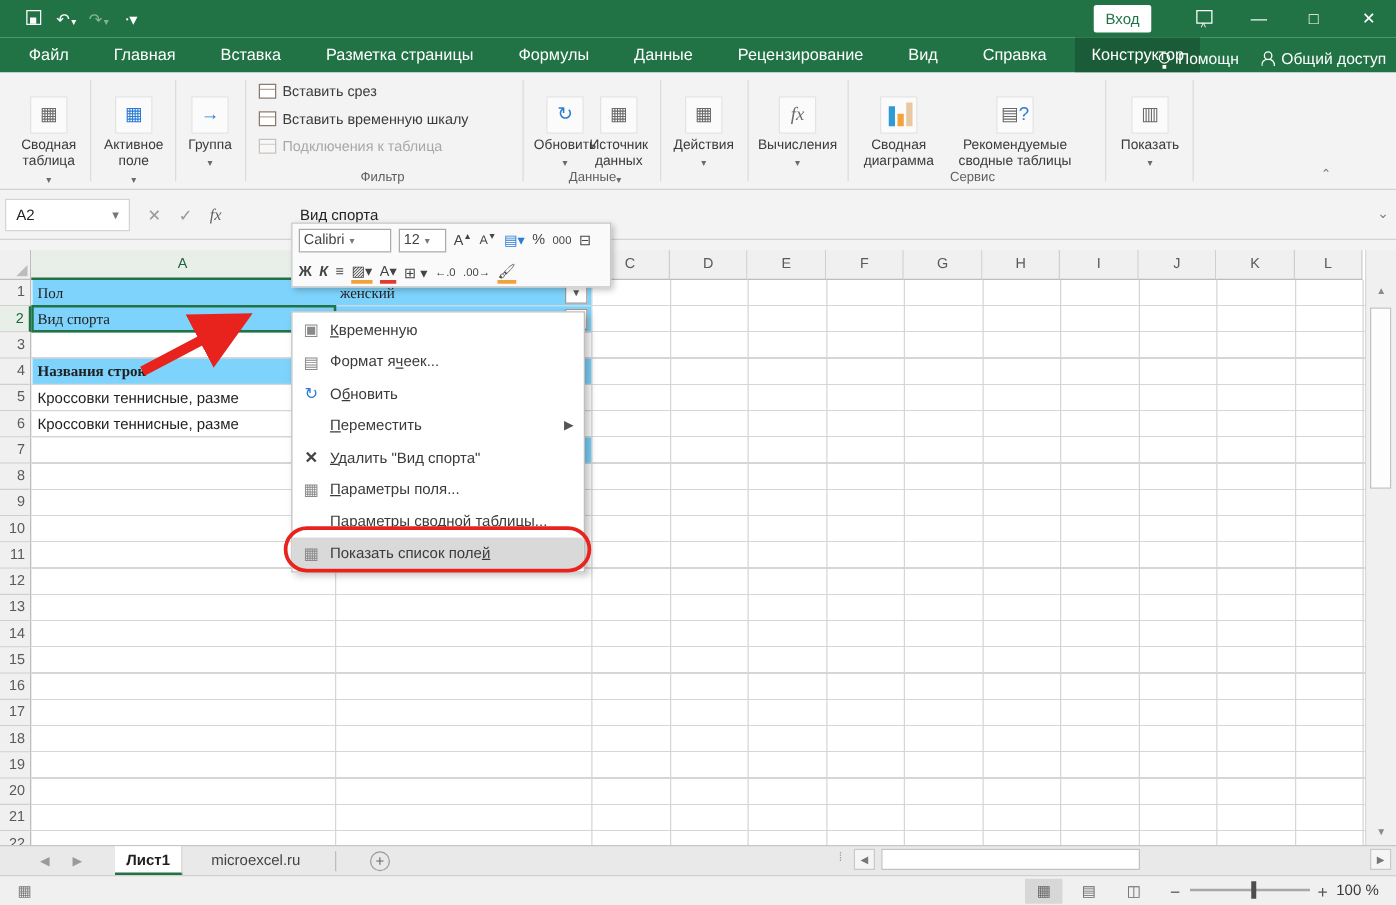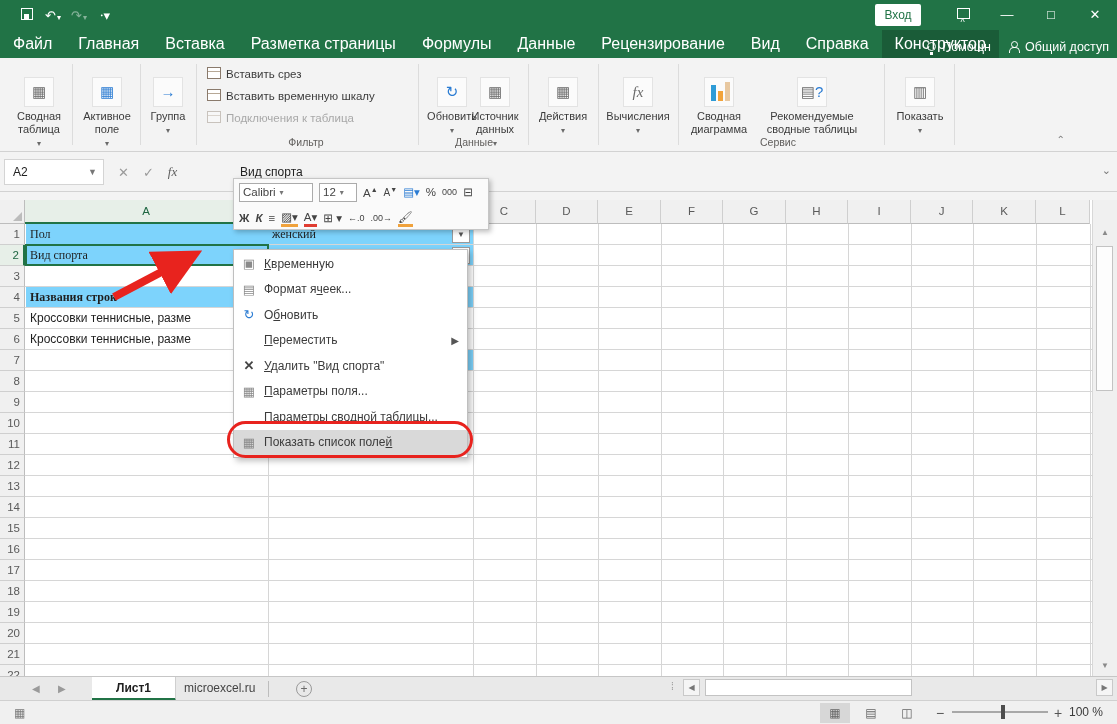--- a/index.html
+++ b/index.html
@@ -15,21 +15,21 @@
   .dim { opacity:.45; }
   .caret { font-size:8px; margin-left:1px; }
   #title-text { position:absolute; top:7px; left:0; width:1117px; text-align:center; font-size:13px; color:#fff; }
   #signin { position:absolute; right:196px; top:4px; width:46px; height:22px; background:#fff; color:#217346; font-size:12px; text-align:center; line-height:22px; border-radius:2px; }
   .winctl { position:absolute; top:0; width:44px; height:30px; color:#fff; text-align:center; line-height:30px; font-size:13px; }
   .rdo-box { display:inline-block; width:13px; height:11px; border:1px solid #fff; position:relative; }
   .rdo-box::after { content:"^"; position:absolute; left:3px; top:-2px; font-size:9px; }
 
   
   #tabstrip { position:absolute; left:0; top:30px; width:1117px; height:28px; background:#217346; display:flex; align-items:flex-end; }
-  .rtab { height:28px; line-height:28px; padding:0 13px; color:#fff; font-size:16px; white-space:nowrap; }
+  .rtab { height:28px; line-height:28px; padding:0 13px; color:#fff; font-size:13px; white-space:nowrap;margin-left:10px; }
   .rtab.active { background:#f1f2f1; color:#262626; }
   .rtab.dark { background:#1a5c38; }
   #tab-right { position:absolute; right:8px; top:33px; height:28px; display:flex; align-items:center; color:#fff; font-size:12.5px; gap:18px; }
   .bulb { display:inline-block; width:9px; height:9px; border:1.5px solid #fff; border-radius:50%; position:relative; margin-right:6px; }
   .bulb::after { content:""; position:absolute; left:2px; top:9px; width:3px; height:3px; background:#fff; }
   .person { display:inline-block; width:10px; height:10px; position:relative; margin-right:6px; }
   .person::before { content:""; position:absolute; left:2px; top:0; width:5px; height:5px; border:1.2px solid #fff; border-radius:50%; }
   .person::after { content:""; position:absolute; left:0; top:6px; width:9px; height:5px; border:1.2px solid #fff; border-bottom:none; border-radius:5px 5px 0 0; }
 
   
@@ -105,21 +105,21 @@
   #red-arrow { position:absolute; left:100px; top:242px; pointer-events:none; }
 
   
   #vscroll { position:absolute; right:0; top:200px; width:25px; height:476px; background:#f0f0f0; border-left:1px solid #d8d8d8; }
   .vs-arrow { position:absolute; left:4px; width:16px; height:16px; color:#8a8a8a; font-size:8px; text-align:center; line-height:16px; }
   #vs-thumb { position:absolute; left:3px; top:46px; width:17px; height:145px; background:#fdfdfd; border:1px solid #c3c3c3; }
 
   
   #tabbar { position:absolute; left:0; top:676px; width:1117px; height:24px; background:#e9e9e9; border-top:1px solid #c6c6c6; font-size:12px; }
   .nav-arr { position:absolute; top:6px; color:#9a9a9a; font-size:10px; }
-  .stab { position:absolute; top:0; height:24px; line-height:23px; padding:0 24px; color:#444; }
+  .stab { position:absolute; top:0; height:24px; line-height:23px; padding:0 9px; color:#444; }
   .stab.active { background:#fff; color:#1f1f1f; font-weight:bold; border-bottom:3px solid #217346; border-right:1px solid #cfcfcf; }
   .stab-div { position:absolute; top:4px; width:1px; height:16px; background:#bdbdbd; }
   #addsheet { position:absolute; left:296px; top:4px; width:16px; height:16px; border:1px solid #9a9a9a; border-radius:50%; color:#6a6a6a; text-align:center; line-height:14px; font-size:12px; }
   #hscroll { position:absolute; right:0; top:676px; width:450px; height:24px; }
   .hs-dots { position:absolute; left:4px; top:5px; color:#9a9a9a; font-size:10px; letter-spacing:0; }
   .hs-arr { position:absolute; top:3px; width:17px; height:17px; background:#f5f5f5; border:1px solid #c9c9c9; color:#777; text-align:center; line-height:15px; font-size:8px; }
   #hs-thumb { position:absolute; left:38px; top:3px; width:207px; height:17px; background:#fff; border:1px solid #c3c3c3; }
 
   
   #statusbar { position:absolute; left:0; top:700px; width:1117px; height:24px; background:#f0f0f0; border-top:1px solid #d0d0d0; }

